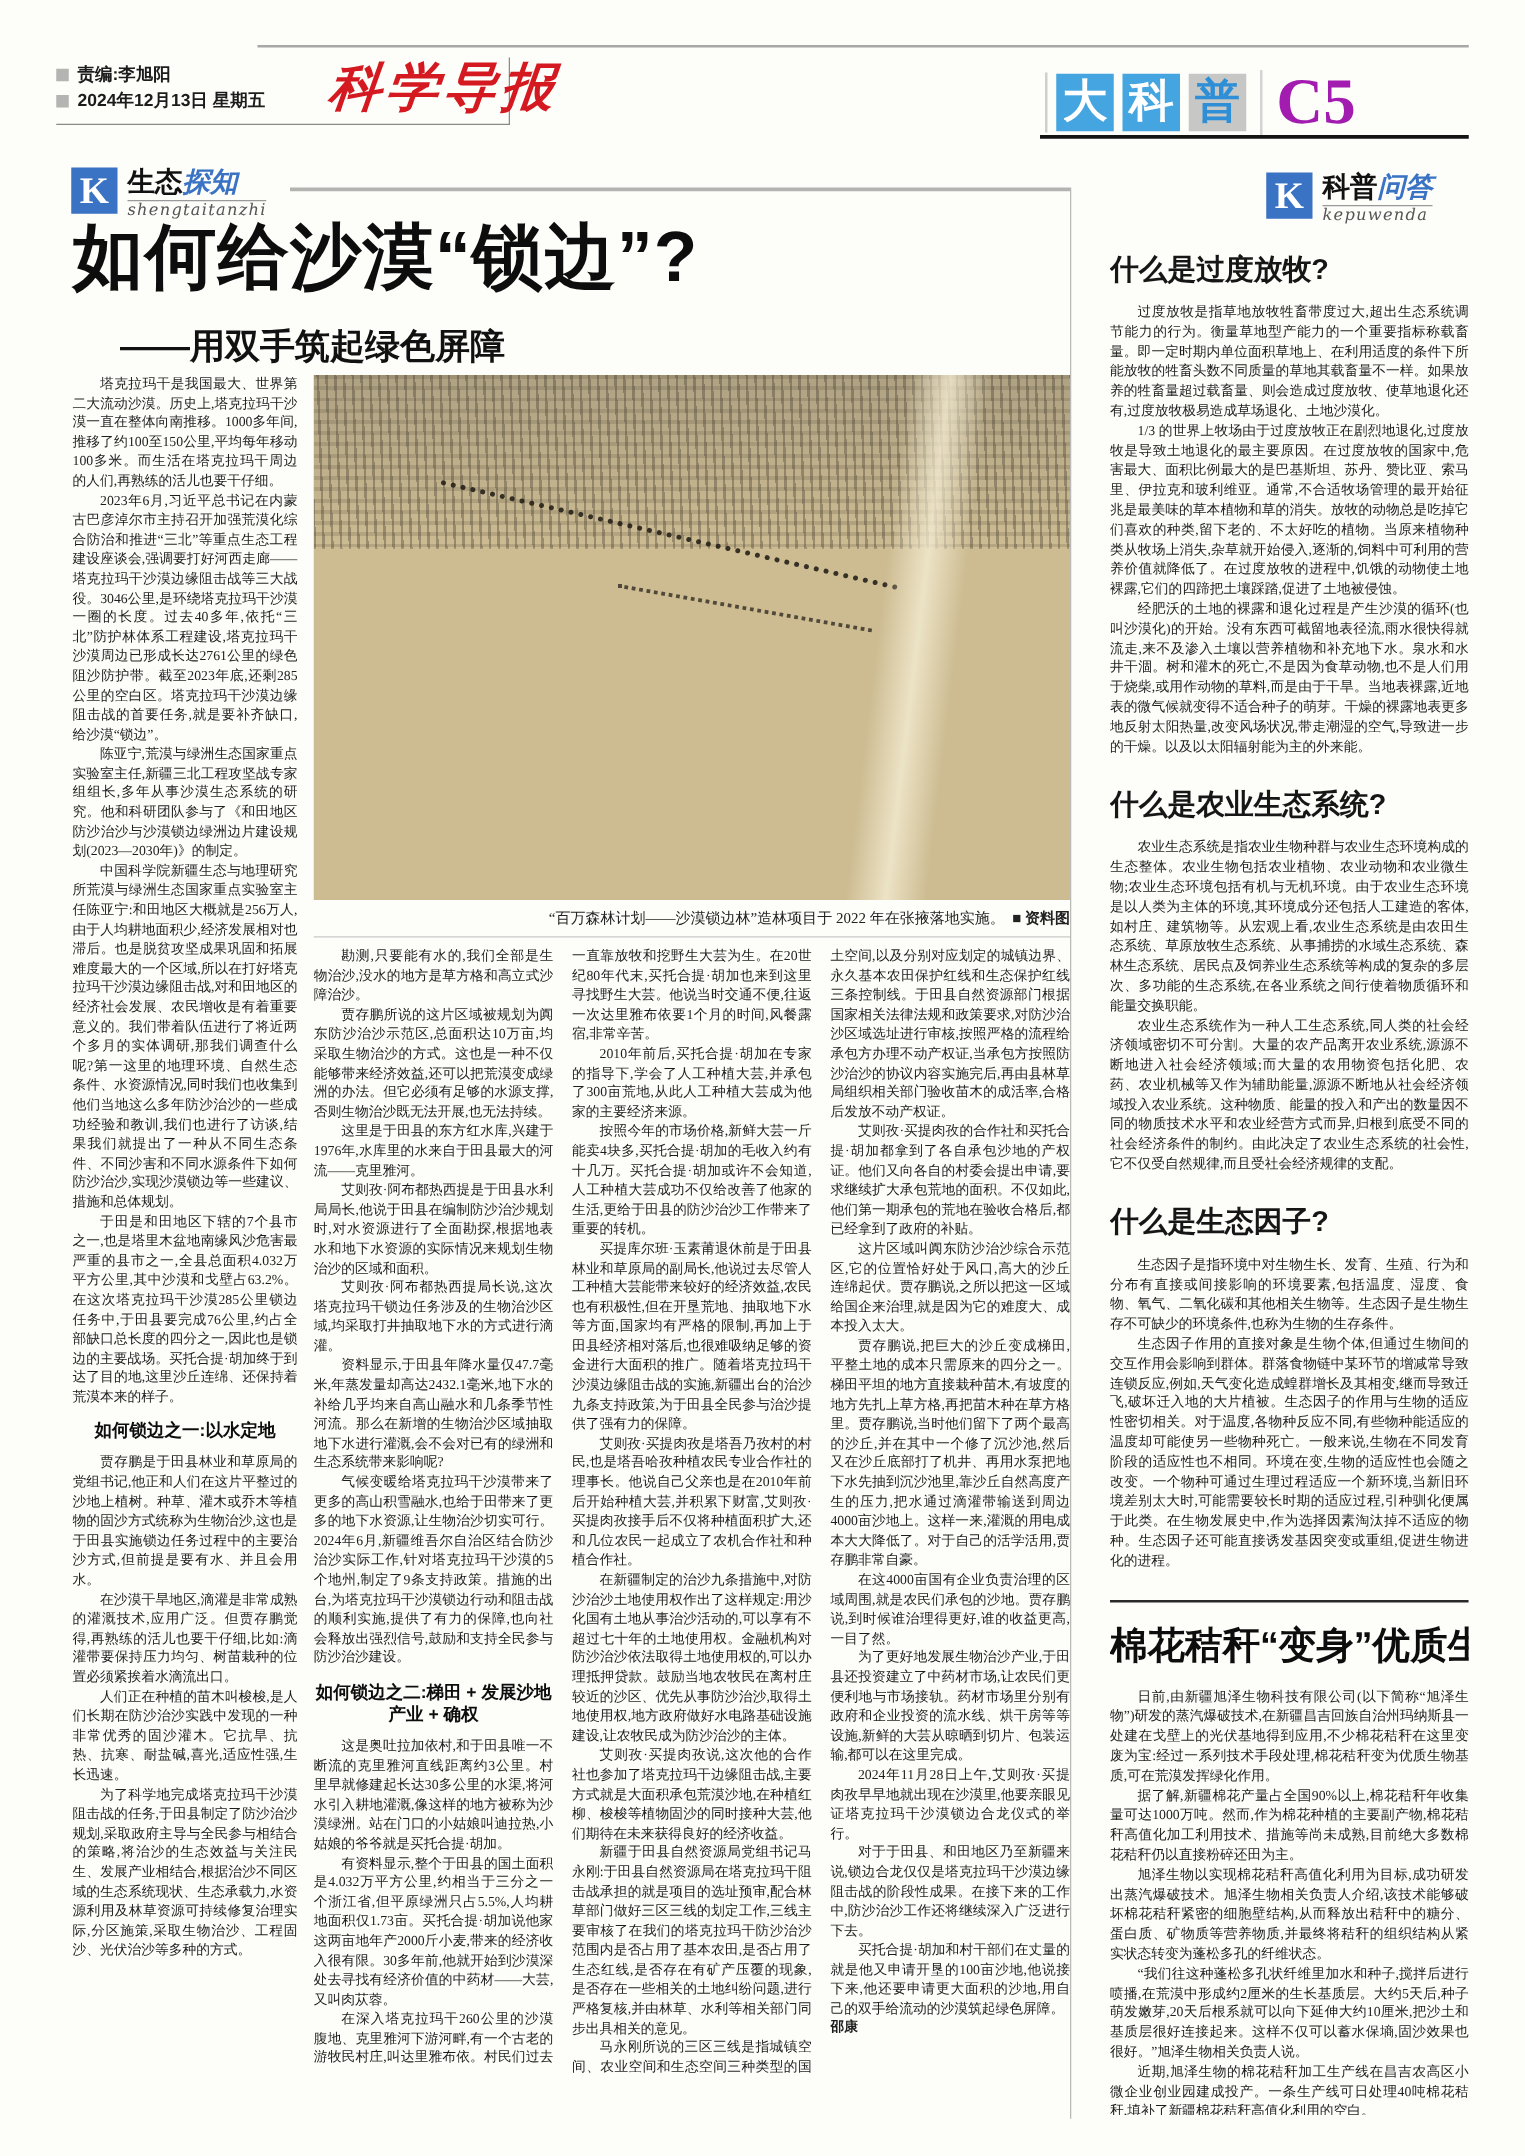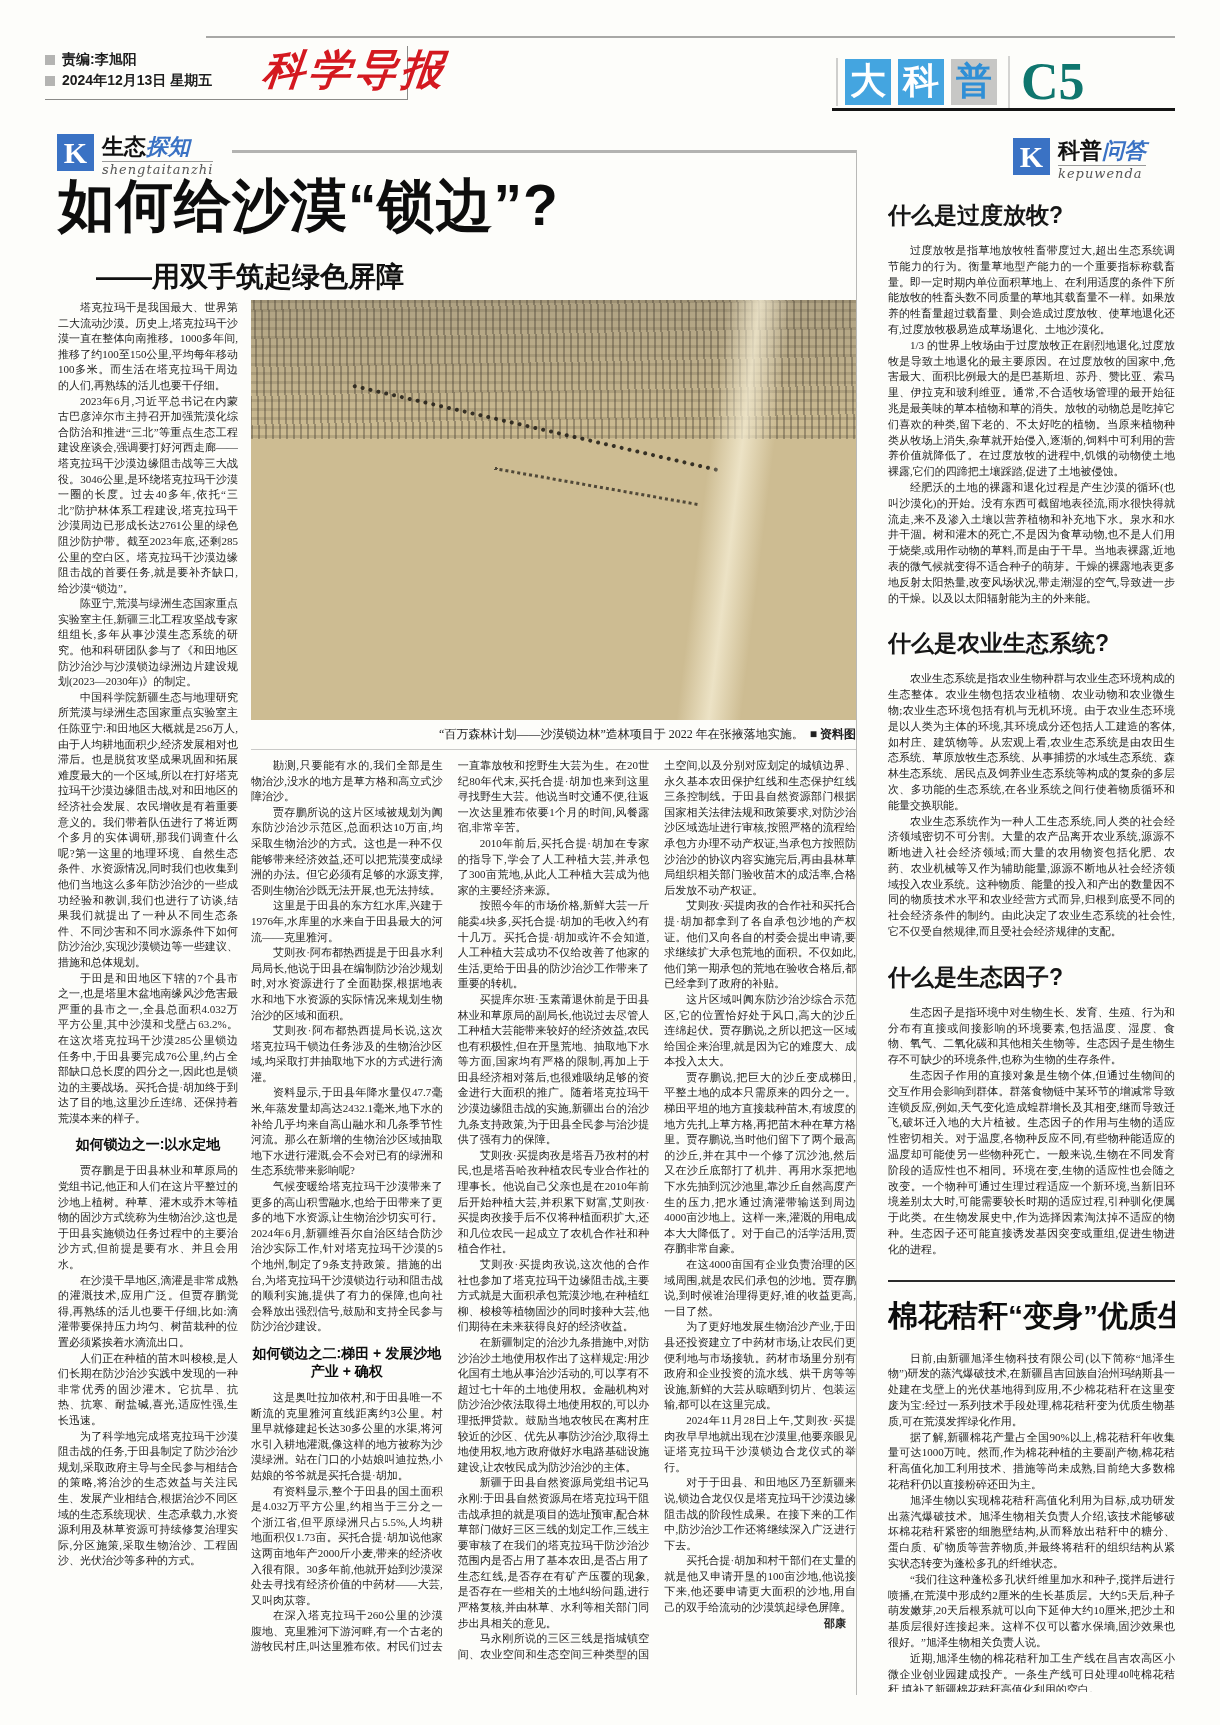--- a/index.html
+++ b/index.html
@@ -15,21 +15,21 @@
   .paper-logo{position:absolute;left:205px;top:42px;width:300px;text-align:center;
               font-family:"DejaVu Serif","Liberation Serif",serif;font-style:italic;font-weight:900;
               font-size:42px;color:#d41920;letter-spacing:4px;transform:skewX(-6deg);}
   .edition{position:absolute;left:836px;top:52px;display:flex;align-items:center;gap:7px;}
   .ed-sep-l{width:2px;height:48px;background:#cfcfcd;}
   .ed-box{width:46px;height:46px;display:flex;align-items:center;justify-content:center;
           font-family:"Liberation Sans","DejaVu Sans",sans-serif;font-weight:900;font-size:36px;}
   .ed-blue{background:#44a5e0;color:#fff;}
   .ed-gray{background:#c7c7c5;color:#2f8fd6;}
   .ed-sep{width:2px;height:52px;background:#d4d4d2;margin:0 4px;}
-  .ed-page{font-family:"Liberation Serif","DejaVu Serif",serif;font-weight:900;font-size:52px;color:#0f766e;}
+  .ed-page{font-family:"Liberation Serif","DejaVu Serif",serif;font-weight:900;font-size:52px;color:#a21caf;}
   .ed-underline{position:absolute;left:832px;top:108px;width:343px;height:3px;background:#141414;}
   
   .badge{display:flex;align-items:flex-start;gap:8px;}
   .k-box{width:37px;height:37px;background:#3a72c4;color:#fff;display:flex;align-items:center;justify-content:center;
          font-family:"Liberation Serif","DejaVu Serif",serif;font-weight:900;font-size:30px;}
   .badge-txt{display:flex;flex-direction:column;}
   .badge-row{font-size:22px;line-height:24px;}
   .badge-black{font-family:"Liberation Sans","DejaVu Sans",sans-serif;font-weight:700;color:#111;}
   .badge-blue{font-family:"DejaVu Serif","Liberation Serif",serif;font-weight:700;font-style:italic;color:#3a72c4;}
   .badge-py{font-family:"DejaVu Serif","Liberation Serif",serif;font-style:italic;font-size:13px;color:#555;
@@ -64,21 +64,21 @@
   .track{position:absolute;right:15%;top:-5%;width:64px;height:115%;transform:rotate(7deg);
          background:linear-gradient(90deg,transparent, rgba(244,236,210,.8), transparent);}
   .caption-row{display:flex;justify-content:flex-end;align-items:baseline;gap:6px;margin:6px 0 2px 0;
                font-size:12px;color:#222;border-bottom:1px solid #c9c9c7;padding-bottom:6px;}
   .caption-credit{font-weight:700;}
   .cols3{margin-top:6px;flex:1;column-count:3;column-gap:15px;overflow:hidden;}
   
   .newsp p{margin:0;font-size:11px;line-height:15.6px;text-align:justify;text-indent:2em;color:#1d1d1d;}
   .newsp h4{margin:10px 0 9px 0;font-family:"Liberation Sans","DejaVu Sans",sans-serif;font-weight:700;
             font-size:14px;text-align:center;text-indent:0;color:#0d0d0d;}
-  .newsp p.sig{text-align:right;font-family:Liberation Sans, sans-serif;font-weight:700;text-indent:0;padding-right:10px;}
+  .newsp p.sig{font-family:Liberation Mono, monospace;font-weight:700;text-indent:0;padding-right:10px;}
   
   .qa-col{position:absolute;left:888px;top:200px;width:287px;height:1492px;overflow:hidden;}
   .qa-title{font-family:"Liberation Sans","DejaVu Sans",sans-serif;font-weight:600;font-size:23px;color:#161616;
             margin:22px 0 12px 0;}
   .qa-title.first{margin-top:0;}
   .qa-col p{font-size:11px;line-height:15.8px;text-align:justify;text-indent:2em;margin:0;color:#1d1d1d;}
   .qa-divider{height:2px;background:#2a2a2a;margin:22px 0 14px 0;}
   .bottom-title{font-family:"Liberation Sans","DejaVu Sans",sans-serif;font-weight:900;font-size:30px;color:#0d0d0d;
                 margin:4px 0 14px 0;letter-spacing:0px;white-space:nowrap;}
 </style>
@@ -154,22 +154,22 @@
           <p>资料显示,于田县年降水量仅47.7毫米,年蒸发量却高达2432.1毫米,地下水的补给几乎均来自高山融水和几条季节性河流。那么在新增的生物治沙区域抽取地下水进行灌溉,会不会对已有的绿洲和生态系统带来影响呢?</p>
           <p>气候变暖给塔克拉玛干沙漠带来了更多的高山积雪融水,也给于田带来了更多的地下水资源,让生物治沙切实可行。2024年6月,新疆维吾尔自治区结合防沙治沙实际工作,针对塔克拉玛干沙漠的5个地州,制定了9条支持政策。措施的出台,为塔克拉玛干沙漠锁边行动和阻击战的顺利实施,提供了有力的保障,也向社会释放出强烈信号,鼓励和支持全民参与防沙治沙建设。</p>
           <h4>如何锁边之二:梯田 + 发展沙地产业 + 确权</h4>
           <p>这是奥吐拉加依村,和于田县唯一不断流的克里雅河直线距离约3公里。村里早就修建起长达30多公里的水渠,将河水引入耕地灌溉,像这样的地方被称为沙漠绿洲。站在门口的小姑娘叫迪拉热,小姑娘的爷爷就是买托合提·胡加。</p>
           <p>有资料显示,整个于田县的国土面积是4.032万平方公里,约相当于三分之一个浙江省,但平原绿洲只占5.5%,人均耕地面积仅1.73亩。买托合提·胡加说他家这两亩地年产2000斤小麦,带来的经济收入很有限。30多年前,他就开始到沙漠深处去寻找有经济价值的中药材——大芸,又叫肉苁蓉。</p>
           <p>在深入塔克拉玛干260公里的沙漠腹地、克里雅河下游河畔,有一个古老的游牧民村庄,叫达里雅布依。村民们过去一直靠放牧和挖野生大芸为生。在20世纪80年代末,买托合提·胡加也来到这里寻找野生大芸。他说当时交通不便,往返一次达里雅布依要1个月的时间,风餐露宿,非常辛苦。</p>
           <p>2010年前后,买托合提·胡加在专家的指导下,学会了人工种植大芸,并承包了300亩荒地,从此人工种植大芸成为他家的主要经济来源。</p>
           <p>按照今年的市场价格,新鲜大芸一斤能卖4块多,买托合提·胡加的毛收入约有十几万。买托合提·胡加或许不会知道,人工种植大芸成功不仅给改善了他家的生活,更给于田县的防沙治沙工作带来了重要的转机。</p>
           <p>买提库尔班·玉素莆退休前是于田县林业和草原局的副局长,他说过去尽管人工种植大芸能带来较好的经济效益,农民也有积极性,但在开垦荒地、抽取地下水等方面,国家均有严格的限制,再加上于田县经济相对落后,也很难吸纳足够的资金进行大面积的推广。随着塔克拉玛干沙漠边缘阻击战的实施,新疆出台的治沙九条支持政策,为于田县全民参与治沙提供了强有力的保障。</p>
           <p>艾则孜·买提肉孜是塔吾乃孜村的村民,也是塔吾哈孜种植农民专业合作社的理事长。他说自己父亲也是在2010年前后开始种植大芸,并积累下财富,艾则孜·买提肉孜接手后不仅将种植面积扩大,还和几位农民一起成立了农机合作社和种植合作社。</p>
+          <p>在新疆制定的治沙九条措施中,对防沙治沙土地使用权作出了这样规定:用沙化国有土地从事治沙活动的,可以享有不超过七十年的土地使用权。金融机构对防沙治沙依法取得土地使用权的,可以办理抵押贷款。鼓励当地农牧民在离村庄较近的沙区、优先从事防沙治沙,取得土地使用权,地方政府做好水电路基础设施建设,让农牧民成为防沙治沙的主体。</p>
           <p>艾则孜·买提肉孜说,这次他的合作社也参加了塔克拉玛干边缘阻击战,主要方式就是大面积承包荒漠沙地,在种植红柳、梭梭等植物固沙的同时接种大芸,他们期待在未来获得良好的经济收益。</p>
-          <p>在新疆制定的治沙九条措施中,对防沙治沙土地使用权作出了这样规定:用沙化国有土地从事治沙活动的,可以享有不超过七十年的土地使用权。金融机构对防沙治沙依法取得土地使用权的,可以办理抵押贷款。鼓励当地农牧民在离村庄较近的沙区、优先从事防沙治沙,取得土地使用权,地方政府做好水电路基础设施建设,让农牧民成为防沙治沙的主体。</p>
           <p>新疆于田县自然资源局党组书记马永刚:于田县自然资源局在塔克拉玛干阻击战承担的就是项目的选址预审,配合林草部门做好三区三线的划定工作,三线主要审核了在我们的塔克拉玛干防沙治沙范围内是否占用了基本农田,是否占用了生态红线,是否存在有矿产压覆的现象,是否存在一些相关的土地纠纷问题,进行严格复核,并由林草、水利等相关部门同步出具相关的意见。</p>
           <p>马永刚所说的三区三线是指城镇空间、农业空间和生态空间三种类型的国土空间,以及分别对应划定的城镇边界、永久基本农田保护红线和生态保护红线三条控制线。于田县自然资源部门根据国家相关法律法规和政策要求,对防沙治沙区域选址进行审核,按照严格的流程给承包方办理不动产权证,当承包方按照防沙治沙的协议内容实施完后,再由县林草局组织相关部门验收苗木的成活率,合格后发放不动产权证。</p>
           <p>艾则孜·买提肉孜的合作社和买托合提·胡加都拿到了各自承包沙地的产权证。他们又向各自的村委会提出申请,要求继续扩大承包荒地的面积。不仅如此,他们第一期承包的荒地在验收合格后,都已经拿到了政府的补贴。</p>
           <p>这片区域叫阗东防沙治沙综合示范区,它的位置恰好处于风口,高大的沙丘连绵起伏。贾存鹏说,之所以把这一区域给国企来治理,就是因为它的难度大、成本投入太大。</p>
           <p>贾存鹏说,把巨大的沙丘变成梯田,平整土地的成本只需原来的四分之一。梯田平坦的地方直接栽种苗木,有坡度的地方先扎上草方格,再把苗木种在草方格里。贾存鹏说,当时他们留下了两个最高的沙丘,并在其中一个修了沉沙池,然后又在沙丘底部打了机井、再用水泵把地下水先抽到沉沙池里,靠沙丘自然高度产生的压力,把水通过滴灌带输送到周边4000亩沙地上。这样一来,灌溉的用电成本大大降低了。对于自己的活学活用,贾存鹏非常自豪。</p>
           <p>在这4000亩国有企业负责治理的区域周围,就是农民们承包的沙地。贾存鹏说,到时候谁治理得更好,谁的收益更高,一目了然。</p>
           <p>为了更好地发展生物治沙产业,于田县还投资建立了中药材市场,让农民们更便利地与市场接轨。药材市场里分别有政府和企业投资的流水线、烘干房等等设施,新鲜的大芸从晾晒到切片、包装运输,都可以在这里完成。</p>
           <p>2024年11月28日上午,艾则孜·买提肉孜早早地就出现在沙漠里,他要亲眼见证塔克拉玛干沙漠锁边合龙仪式的举行。</p>
           <p>对于于田县、和田地区乃至新疆来说,锁边合龙仅仅是塔克拉玛干沙漠边缘阻击战的阶段性成果。在接下来的工作中,防沙治沙工作还将继续深入广泛进行下去。</p>
           <p>买托合提·胡加和村干部们在丈量的就是他又申请开垦的100亩沙地,他说接下来,他还要申请更大面积的沙地,用自己的双手给流动的沙漠筑起绿色屏障。</p>

